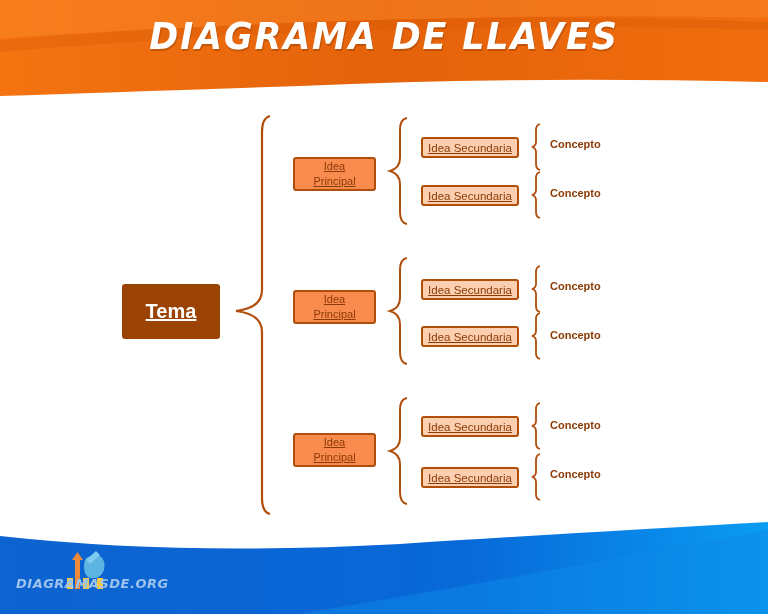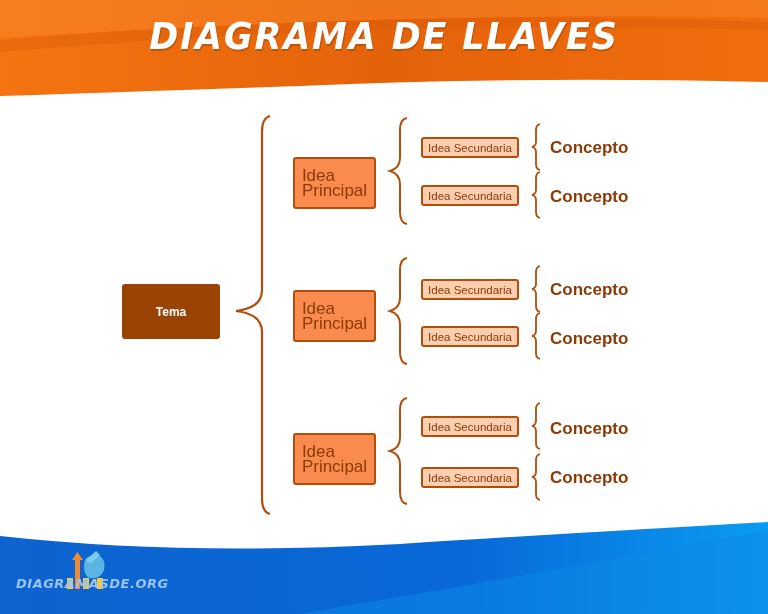--- a/index.html
+++ b/index.html
@@ -11,37 +11,37 @@
     .bg-svg { position: absolute; left: 0; top: 0; width: 768px; height: 614px; }
     .title {
       position: absolute; left: 0; top: 14px; width: 768px; text-align: center;
       font-family: "DejaVu Sans", sans-serif; font-weight: bold; font-style: italic;
       font-size: 38px; letter-spacing: 2px; color: #ffffff;
       text-shadow: 1px 2px 0 rgba(120,50,0,0.35);
       transform: scaleX(0.92);
     }
     .box {
       position: absolute; box-sizing: border-box; display: flex;
-      align-items: center; justify-content: center; text-align: left;
+      align-items: center; justify-content: center; text-align: center; text-decoration: underline;
     }
     .tema {
       left: 122px; top: 284px; width: 98px; height: 55px;
       background: #9b4305; border-radius: 3px; color: #ffffff;
-      font-weight: bold; font-size: 12px;
+      font-weight: bold; font-size: 20px;
     }
     .principal {
-      width: 83px; height: 52px; background: #f98b4f; border: 2px solid #b14e0c;
-      border-radius: 3px; color: #8c3a06; font-size: 17px; line-height: 15px;
+      width: 83px; height: 34px; background: #f98b4f; border: 2px solid #b14e0c;
+      border-radius: 3px; color: #8c3a06; font-size: 11px; line-height: 15px;
     }
     .secundaria {
       width: 98px; height: 21px; background: #fbcfb0; border: 2px solid #b14e0c;
       border-radius: 3px; color: #8c3a06; font-size: 11.5px; white-space: nowrap;
     }
     .concepto {
-      position: absolute; color: #8c3a06; font-weight: bold; font-size: 17px;
+      position: absolute; color: #8c3a06; font-weight: bold; font-size: 11px;
     }
     .logo-text {
       position: absolute; left: 16px; top: 576px;
       font-family: "DejaVu Sans", sans-serif; font-weight: bold; font-style: italic;
       font-size: 13px; color: #9cc3ec; letter-spacing: 0.5px;
     }
   </style>
 </head>
 <body>
 

